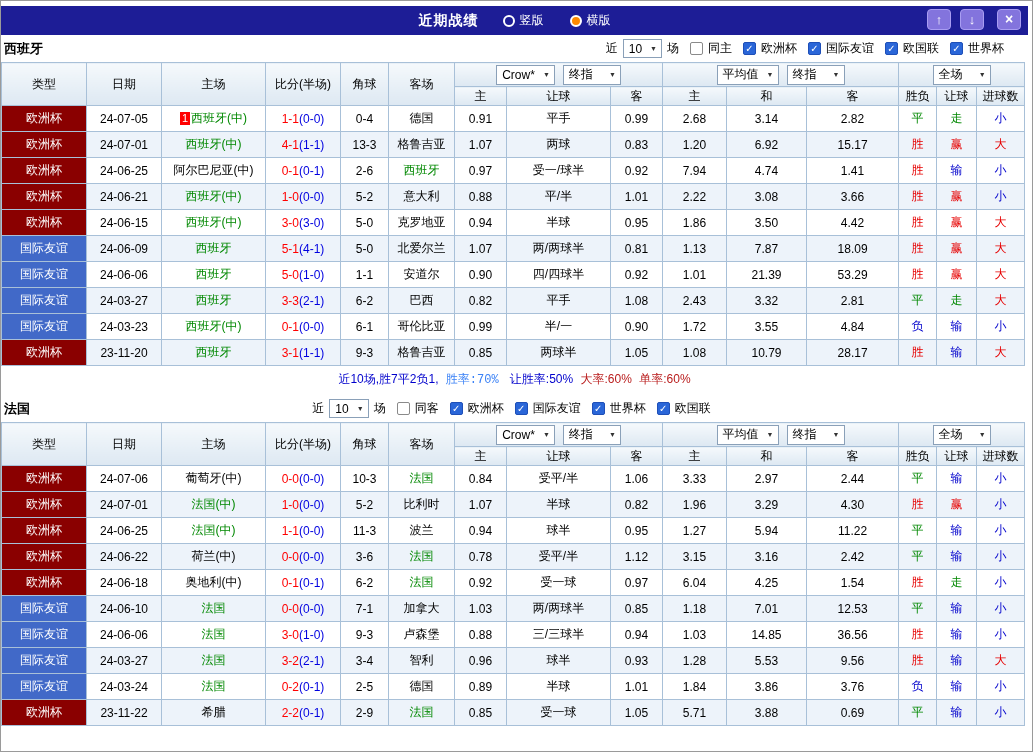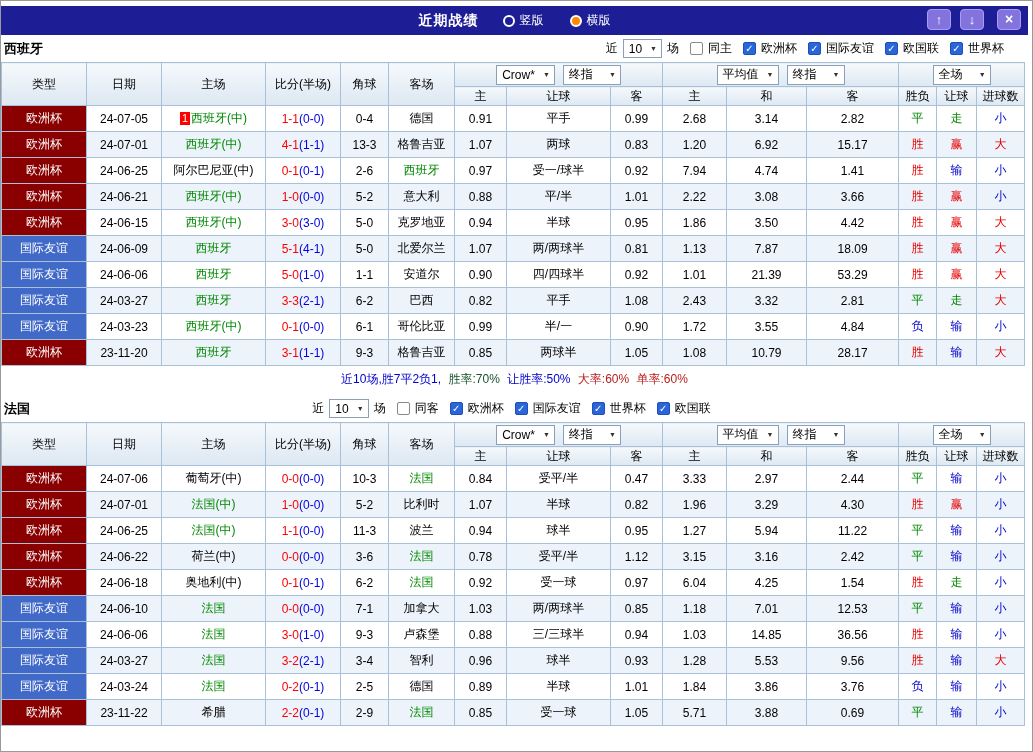--- a/index.html
+++ b/index.html
@@ -347,21 +347,21 @@
           <td>1.05</td>
           <td>1.08</td>
           <td>10.79</td>
           <td>28.17</td>
           <td style="color: rgb(230, 0, 0);">胜</td>
           <td style="color: rgb(0, 0, 204);">输</td>
           <td style="color: rgb(230, 0, 0);">大</td>
         </tr>
       </tbody>
   </table>
-  <div class="summary"><span style="color: rgb(0, 0, 204);">近10场,胜7平2负1, </span><span style="color: #14532d;">胜率:70% </span><span style="color: rgb(0, 0, 204);">让胜率:50% </span><span style="color: #b91c1c;">大率:60% </span><span style="color: #b91c1c;">单率:60%</span></div>
+  <div class="summary"><span style="color: rgb(0, 0, 204);">近10场,胜7平2负1, </span><span style="color: #3b82f6; font-family: Liberation Mono, monospace;">胜率:70% </span><span style="color: rgb(0, 0, 204);">让胜率:50% </span><span style="color: #b91c1c;">大率:60% </span><span style="color: #b91c1c;">单率:60%</span></div>
 
   <div class="section-bar taller">
     <span class="team-name">法国</span>
     <span class="filter filter-center">
       <span>近</span>
       <span class="sel">
           <span>10</span>
           <span class="arr">▼</span>
         </span>
       <span class="cb-label">场</span>
@@ -460,21 +460,21 @@
     <tbody>
         <tr>
           <td class="type" style="background: rgb(138, 0, 0);">欧洲杯</td>
           <td>24-07-06</td>
           <td><span>葡萄牙(中)</span></td>
           <td><span class="sft">0-0</span><span class="sht">(0-0)</span></td>
           <td>10-3</td>
           <td><span class="green">法国</span></td>
           <td>0.84</td>
           <td>受平/半</td>
-          <td>0.47</td>
+          <td>1.06</td>
           <td>3.33</td>
           <td>2.97</td>
           <td>2.44</td>
           <td style="color: rgb(0, 136, 0);">平</td>
           <td style="color: rgb(0, 0, 204);">输</td>
           <td style="color: rgb(0, 0, 204);">小</td>
         </tr>
         <tr>
           <td class="type" style="background: rgb(138, 0, 0);">欧洲杯</td>
           <td>24-07-01</td>

